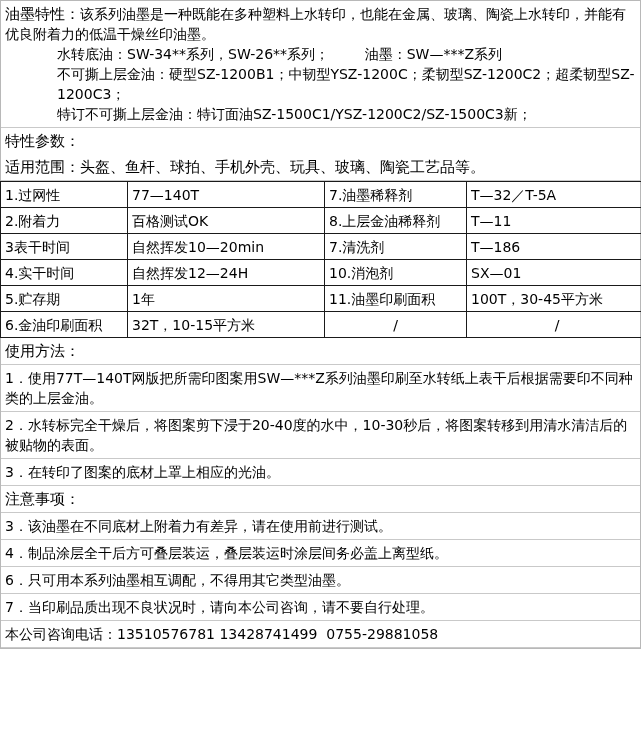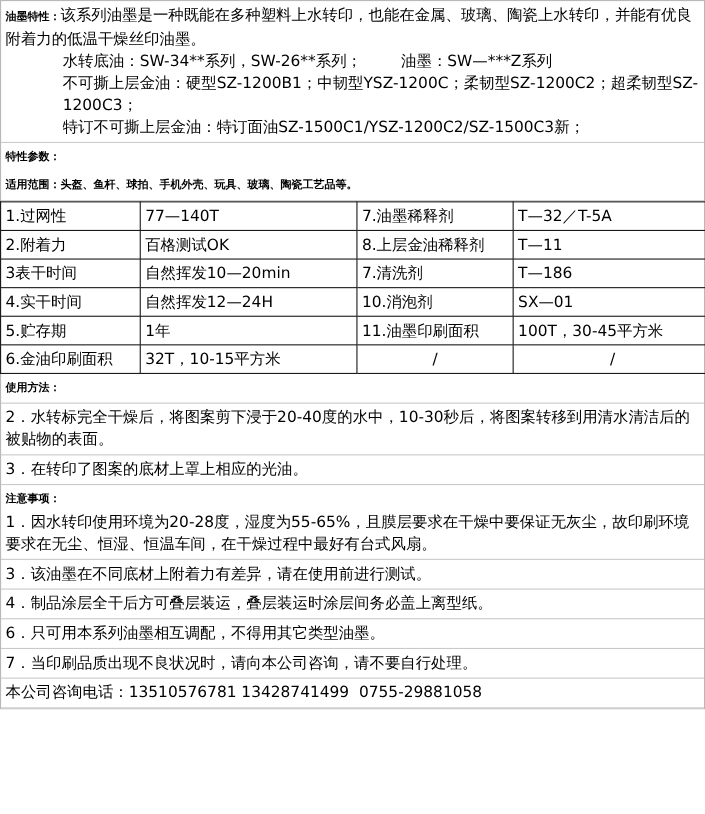--- a/index.html
+++ b/index.html
@@ -17,22 +17,22 @@
     background: #ffffff;
   }
   .row {
     padding: 3px 4px;
     border-bottom: 1px solid #c9c9c9;
   }
   .row.nb {
     border-bottom: none;
   }
   .hd {
-    font-weight: bold;
-    font-size: 10px;
+    font-weight: normal;
+    font-size: 15px;
   }
   .indent {
     margin-left: 52px;
   }
   .pre {
     white-space: pre-wrap;
   }
   table.params {
     width: 641px;
     margin-left: -1px;
@@ -104,26 +104,26 @@
       <tr>
         <td class="c1">6.金油印刷面积</td>
         <td class="c2">32T，10-15平方米</td>
         <td class="c3 center">/</td>
         <td class="c4 center">/</td>
       </tr>
     </tbody>
   </table>
 
   <div class="row hd">使用方法：</div>
+  <div class="row">1．使用77T—140T网版把所需印图案用SW—***Z系列油墨印刷至水转纸上表干后根据需要印不同种类的上层金油。</div>
   <div class="row">2．水转标完全干燥后，将图案剪下浸于20-40度的水中，10-30秒后，将图案转移到用清水清洁后的被贴物的表面。</div>
   <div class="row">3．在转印了图案的底材上罩上相应的光油。</div>
 
   <div class="row">
     <div class="hd">注意事项：</div>
-    <div class="notes-first">1．因水转印使用环境为20-28度，湿度为55-65%，且膜层要求在干燥中要保证无灰尘，故印刷环境要求在无尘、恒湿、恒温车间，在干燥过程中最好有台式风扇。</div>
   </div>
   <div class="row">3．该油墨在不同底材上附着力有差异，请在使用前进行测试。</div>
   <div class="row">4．制品涂层全干后方可叠层装运，叠层装运时涂层间务必盖上离型纸。</div>
   <div class="row">6．只可用本系列油墨相互调配，不得用其它类型油墨。</div>
   <div class="row">7．当印刷品质出现不良状况时，请向本公司咨询，请不要自行处理。</div>
 
   <div class="row pre">本公司咨询电话：13510576781 13428741499  0755-29881058</div>
 
 </div>
 

